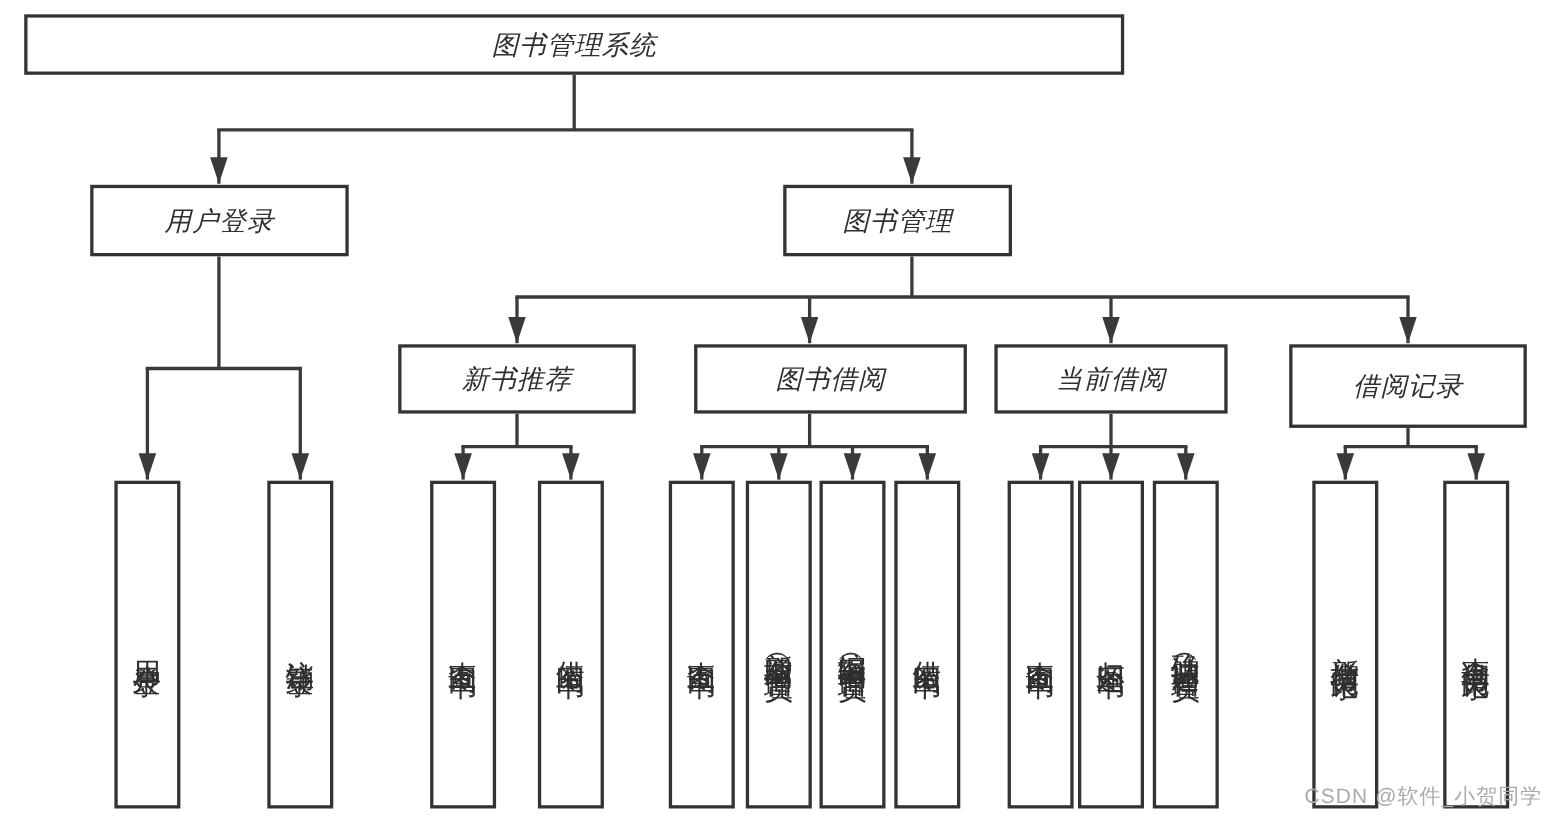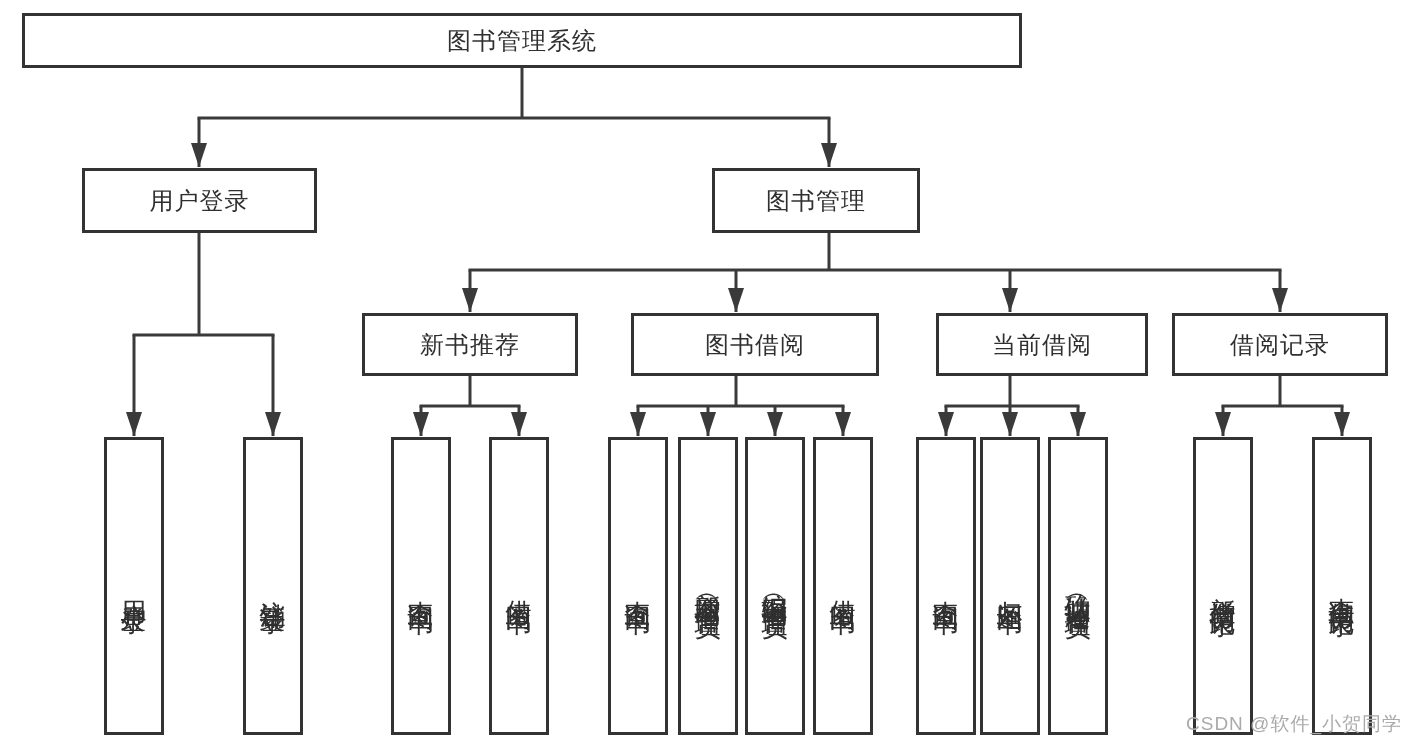--- a/index.html
+++ b/index.html
@@ -34,20 +34,21 @@
     color:var(--text);
     display:flex;
     align-items:center;
     justify-content:center;
     text-align:center;
   }
   .box.h{
     font-size:24px;
     letter-spacing:1px;
     white-space:nowrap;
+    font-style:italic;
   }
   .box.root{font-size:24px;}
   .box.v{
     writing-mode:vertical-rl;
     font-size:26px;
     letter-spacing:3px;
     line-height:1;
   }
   .watermark{
     position:absolute;
@@ -112,22 +113,22 @@
     <path d="M1342 406 V436" marker-end="url(#ah)"></path>
   </svg>
 
   <div class="box h root" style="left:22px;top:13px;width:1000px;height:55px;">图书管理系统</div>
 
   <div class="box h" style="left:82px;top:168px;width:235px;height:65px;">用户登录</div>
   <div class="box h" style="left:712px;top:168px;width:208px;height:65px;">图书管理</div>
 
   <div class="box h" style="left:362px;top:313px;width:216px;height:63px;text-align:right;">新书推荐</div>
   <div class="box h" style="left:631px;top:313px;width:248px;height:63px;">图书借阅</div>
-  <div class="box h" style="left:904px;top:313px;width:212px;height:63px;margin-left:32px;">当前借阅</div>
-  <div class="box h" style="left:1172px;top:313px;width:216px;height:63px;">借阅记录</div>
+  <div class="box h" style="left:904px;top:313px;width:212px;height:63px;">当前借阅</div>
+  <div class="box h" style="left:1172px;top:313px;width:216px;height:76px;">借阅记录</div>
 
   <div class="box v" style="left:104px;top:437px;width:60px;height:298px;">用户登录</div>
   <div class="box v" style="left:243px;top:437px;width:60px;height:298px;">注销登录</div>
 
   <div class="box v" style="left:391px;top:437px;width:60px;height:298px;">查询图书</div>
   <div class="box v" style="left:489px;top:437px;width:60px;height:298px;">借阅图书</div>
 
   <div class="box v" style="left:608px;top:437px;width:60px;height:298px;">查询图书</div>
   <div class="box v" style="left:678px;top:437px;width:60px;height:298px;">新增图书（管理员）</div>
   <div class="box v" style="left:745px;top:437px;width:60px;height:298px;">编辑图书（管理员）</div>

